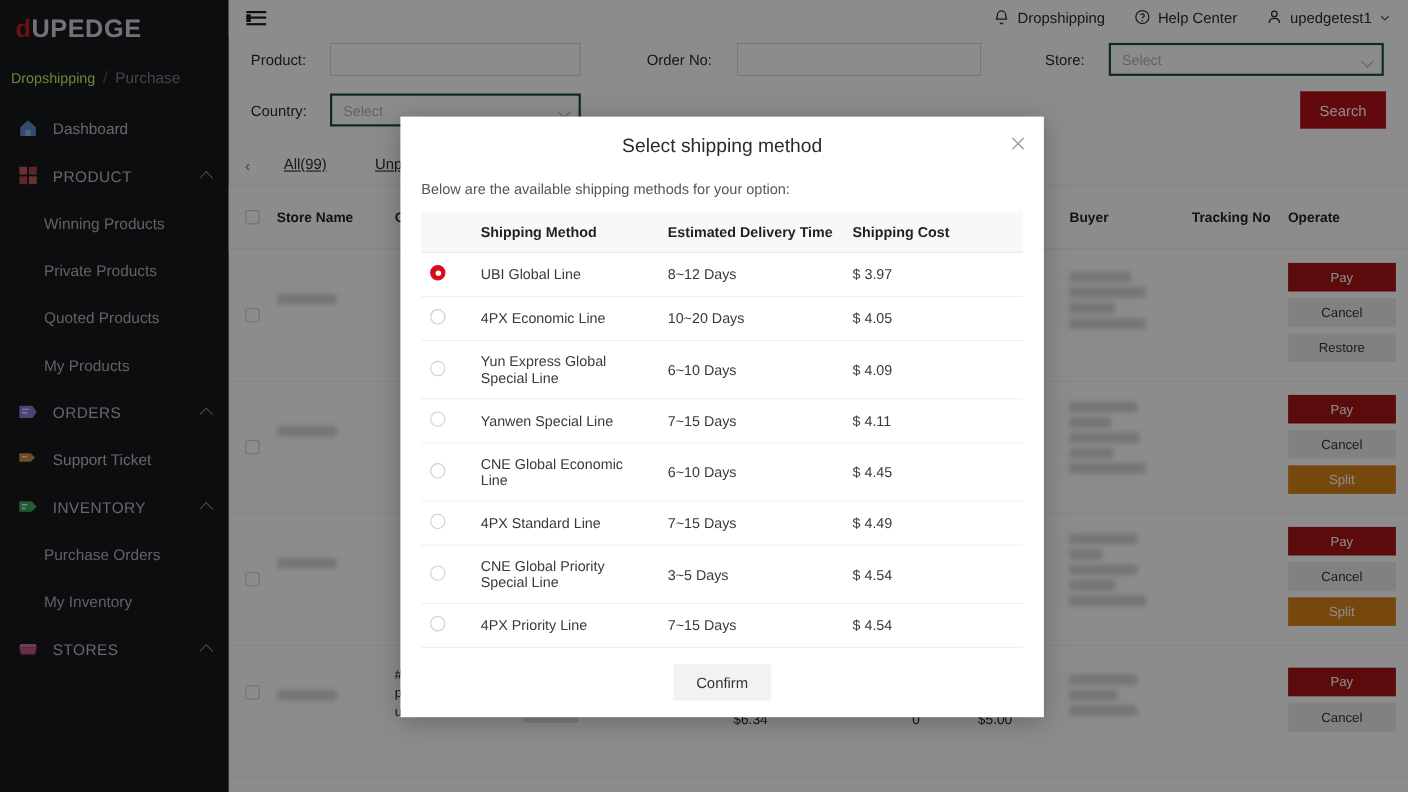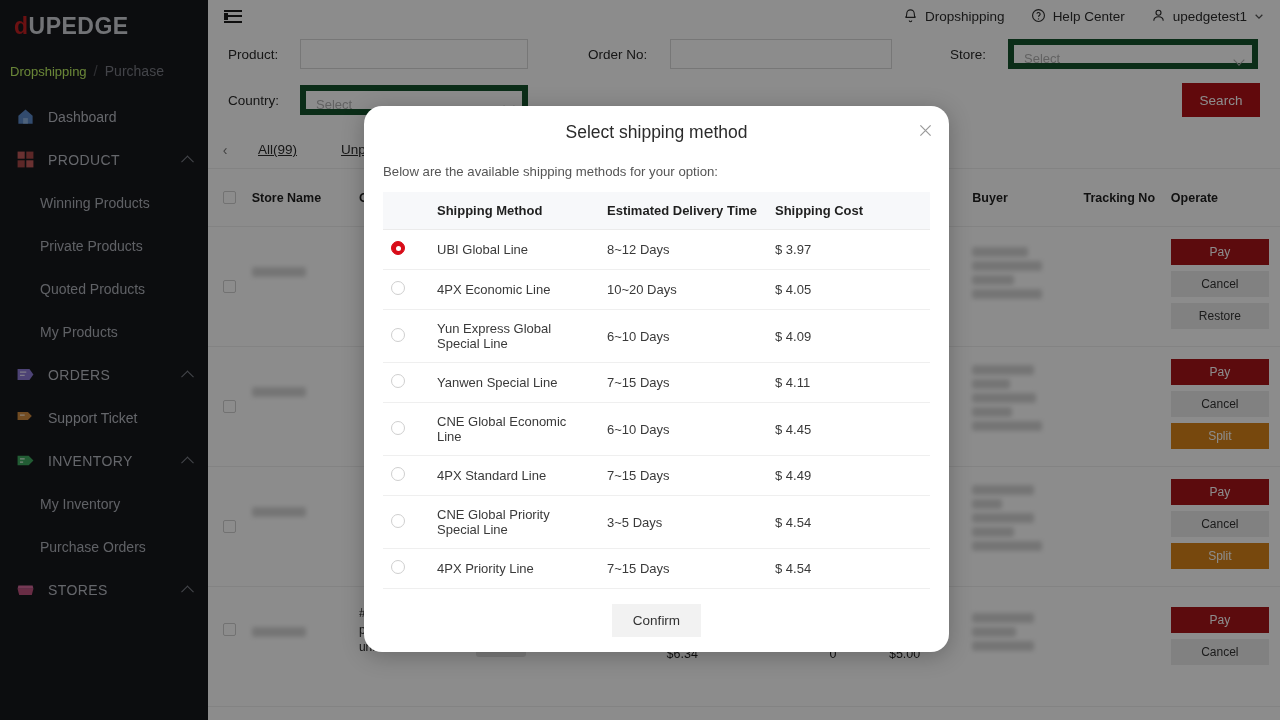--- a/index.html
+++ b/index.html
@@ -99,21 +99,21 @@
     padding: 6px 20px 0 20px;
   }
   .frow { display: flex; align-items: center; margin-bottom: 14px; }
   .fgroup { display: flex; align-items: center; }
   .flabel { font-size: 13.5px; color: #2a2a2a; width: 62px; text-align: left; margin-right: 10px; }
   .finput {
     height: 30px; border: 1px solid #d9d9d9; background: #fff;
     font-size: 13px; color: #333; padding: 0 10px; line-height: 28px;
   }
   .fselect {
-    height: 30px; border: 6px solid #14532d; background: #fff;
+    height: 30px; border: 2px solid #14532d; background: #fff;
     font-size: 13px; color: #b3b3b3; padding: 0 24px 0 10px; line-height: 28px;
     position: relative;
   }
   .selcaret {
     position: absolute; right: 9px; top: 11px;
     width: 8px; height: 8px;
     border-right: 1.4px solid #b3b3b3; border-bottom: 1.4px solid #b3b3b3;
     transform: rotate(45deg);
   }
   .search-btn {
@@ -178,21 +178,21 @@
 
   
   .overlay {
     position: absolute; left: 0; top: 0; width: 1280px; height: 720px;
     background: rgba(0,0,0,0.45);
   }
   .modal {
     position: absolute; left: 364px; top: 106px;
     width: 585px; height: 546px;
     background: #fff; box-shadow: 0 4px 22px rgba(0,0,0,.25);
-    display: flex; flex-direction: column; border-radius: 18px;
+    display: flex; flex-direction: column;
   }
   .modal-head {
     height: 52px; display: flex; align-items: center; justify-content: center;
     position: relative;
   }
   .modal-title { font-size: 17.5px; color: #2b2b2b; }
   .modal-close {
     position: absolute; right: 16px; top: 18px;
     width: 16px; height: 16px; cursor: pointer; color: #999; font-size: 15px;
     line-height: 16px; text-align: center;
@@ -313,24 +313,24 @@
         <svg width="19" height="19" viewBox="0 0 24 24">
             <path d="M2 6h14l6 6-6 6H2z" fill="#3ea85f"></path>
             <path d="M5 10h6M5 14h4" stroke="#ddf2e3" stroke-width="1.6"></path>
           </svg>
       </span>
       <span class="nav-group-label">INVENTORY</span>
       <span class="chev"></span>
     </div>
 
     <div class="nav-sub">
+      <span>Purchase Orders</span>
+    </div>
+    <div class="nav-sub">
       <span>My Inventory</span>
-    </div>
-    <div class="nav-sub">
-      <span>Purchase Orders</span>
     </div>
 
     <div class="nav-item">
       <span class="ic">
         <svg width="19" height="19" viewBox="0 0 24 24">
             <path d="M2 11h20l-2 8H4z" fill="#c0527f"></path>
             <path d="M3 7h18l1 4H2z" fill="#d4689a"></path>
           </svg>
       </span>
       <span class="nav-group-label">STORES</span>

